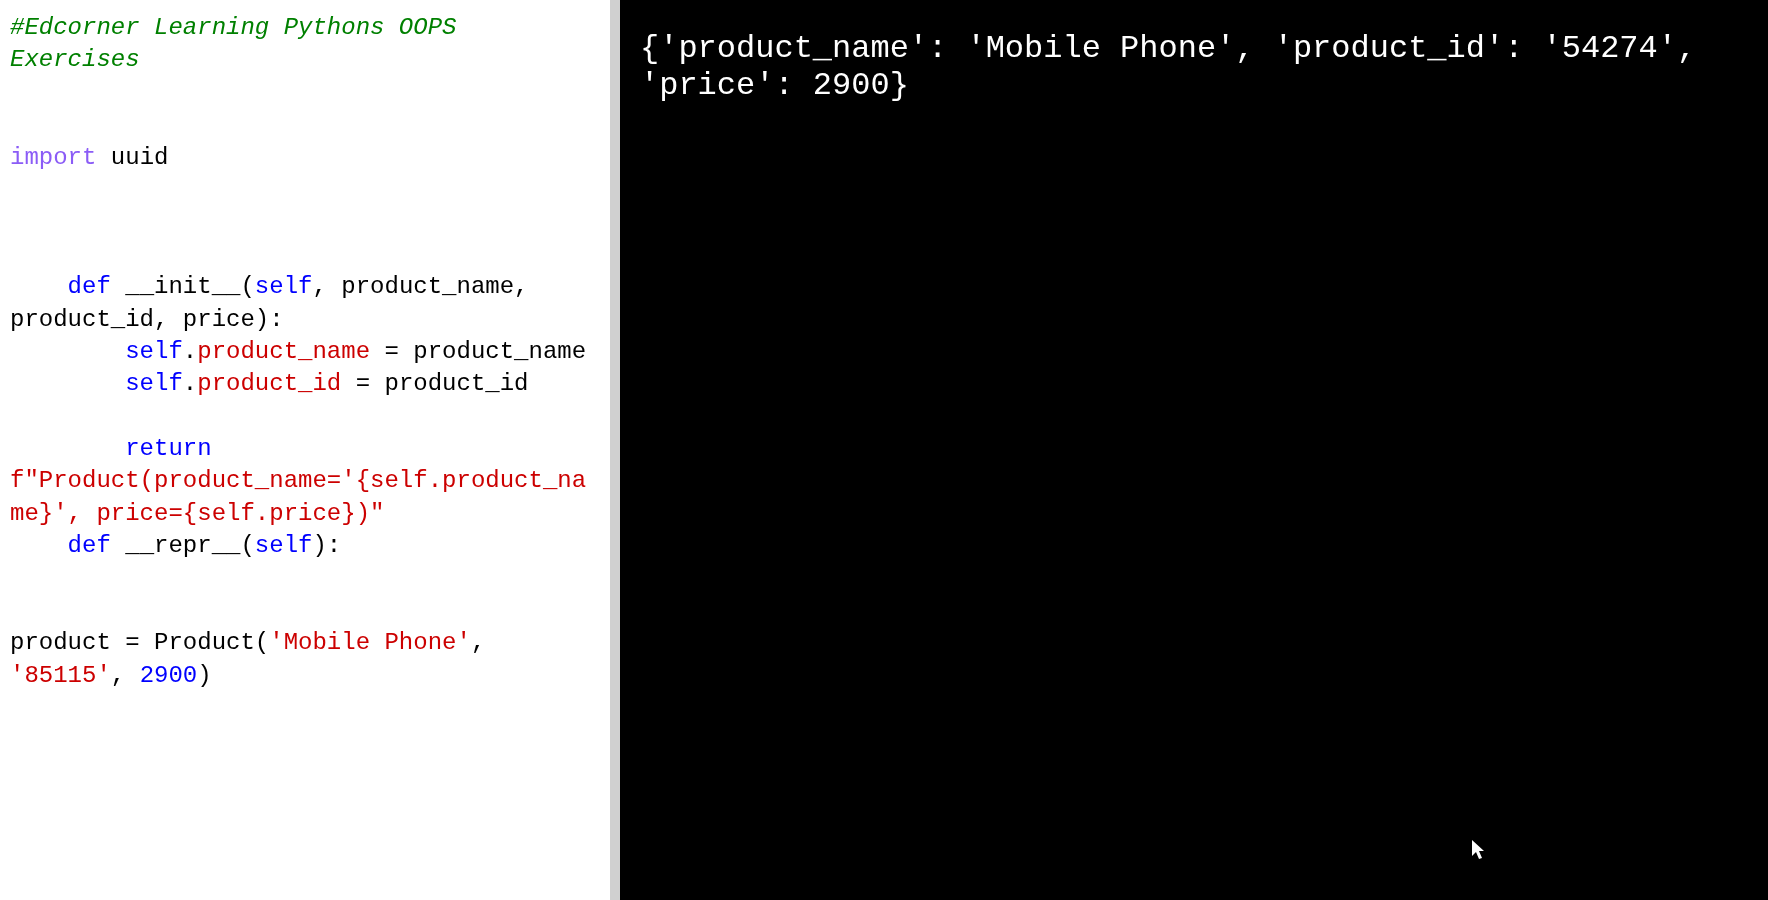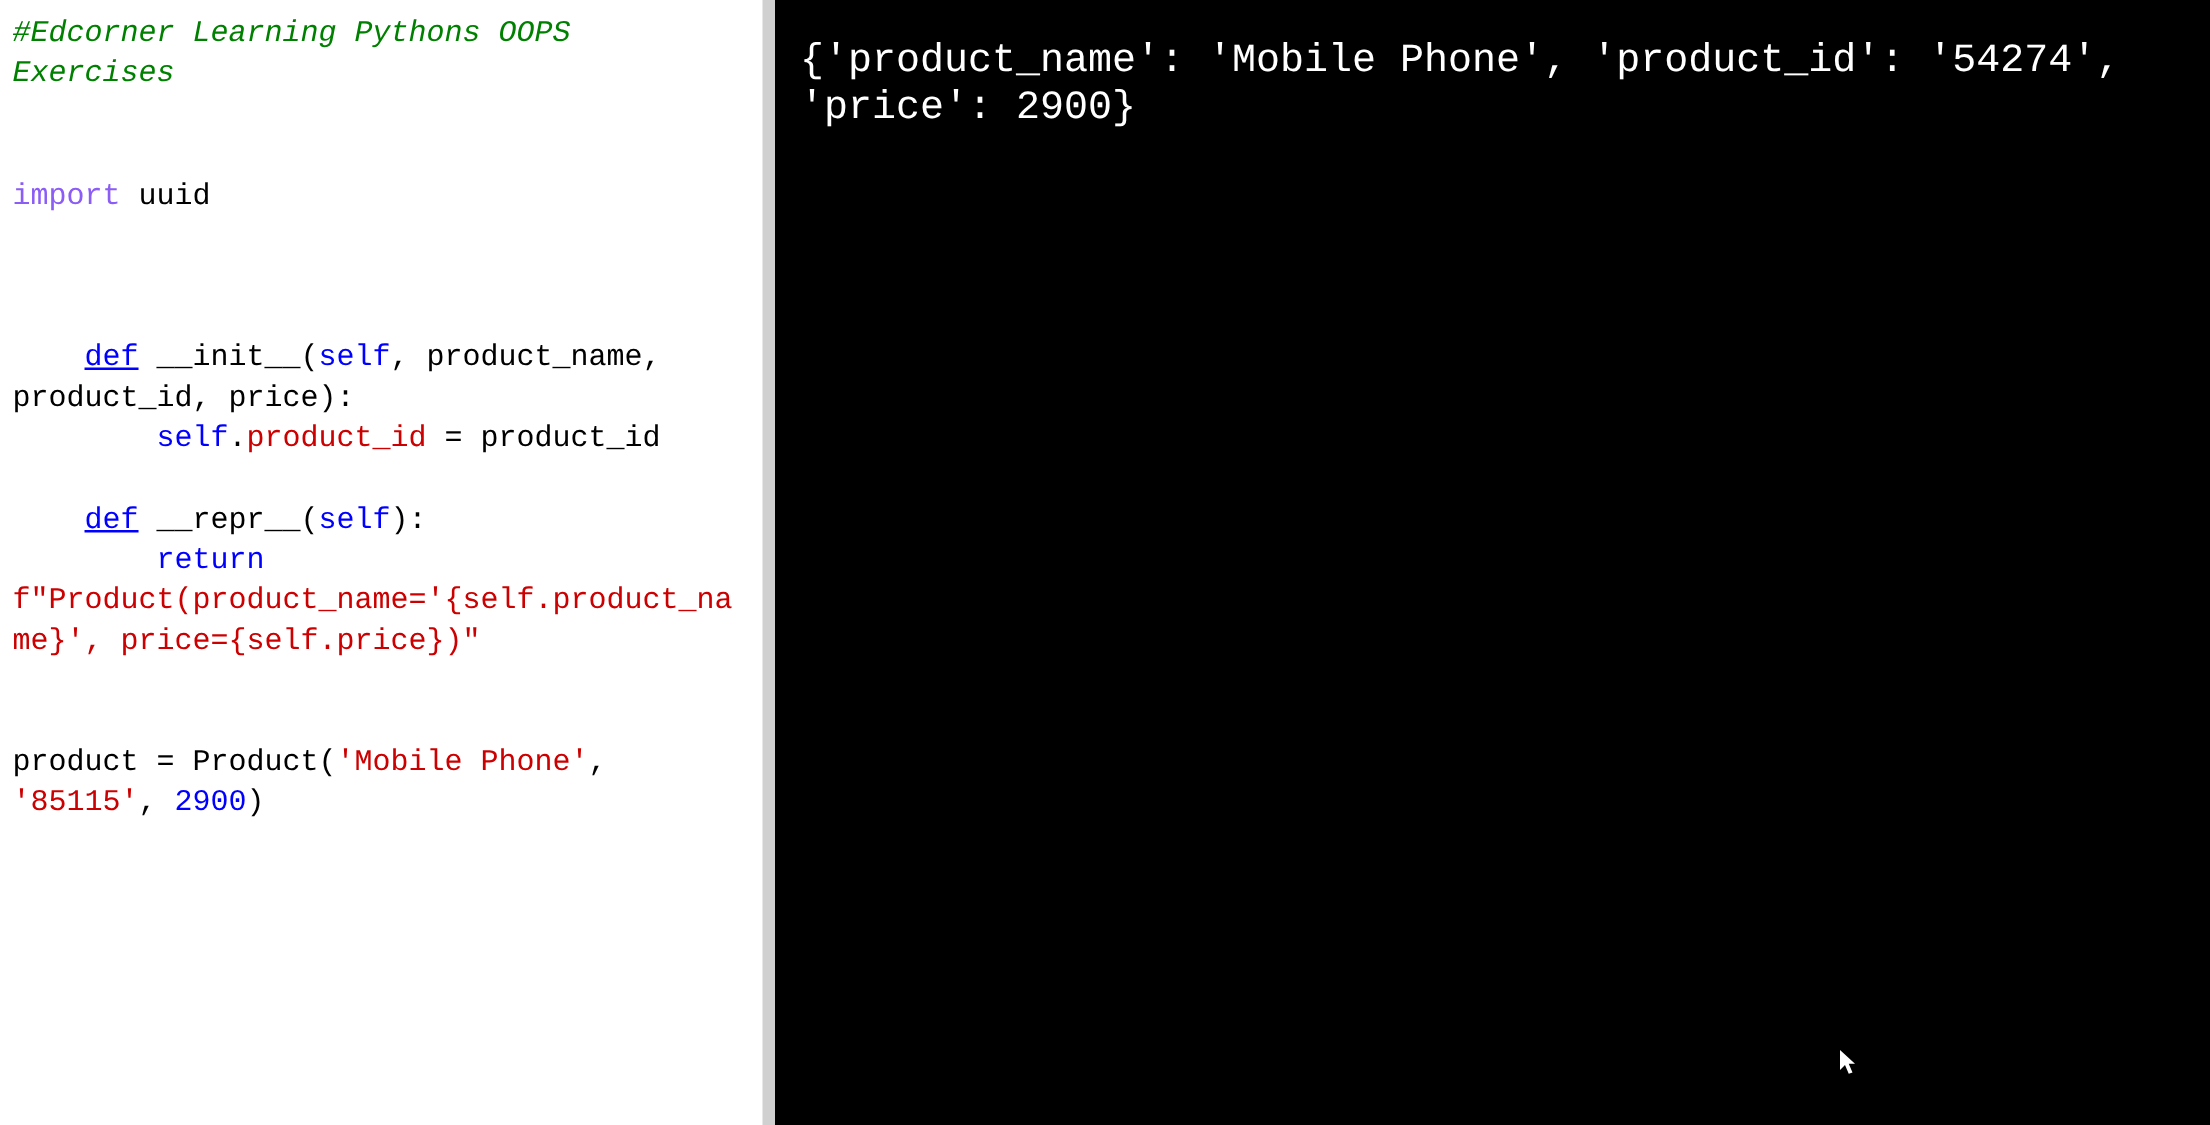--- a/index.html
+++ b/index.html
@@ -31,21 +31,21 @@
     }
     .code-line {
       white-space: pre-wrap;
       word-wrap: break-word;
       line-height: 1.35;
       color: #000000;
     }
     .comment { color: #008000; font-style: italic; margin-top: 32px; }
     .keyword-import { color: #8b5cf6; }
     .keyword-class { color: #ff0000; }
-    .keyword-def { color: #0000ff; text-decoration: underline; }
+    .keyword-def { color: #0000ff; }
     .keyword-return { color: #0000ff; }
     .keyword-self { color: #0000ff; }
     .attribute { color: #cc0000; }
     .string { color: #cc0000; }
     .number { color: #0000ff; }
     .default { color: #000000; }
     .output-text {
       white-space: pre-wrap;
       font-family: 'Consolas', 'Monaco', 'Courier New', monospace;
       font-size: 32px;
@@ -68,24 +68,25 @@
 
 <div class="editor-pane">
   <div class="code-line"><span class="comment">#Edcorner Learning Pythons OOPS Exercises</span></div>
   <div class="code-line">&nbsp;</div>
   <div class="code-line">&nbsp;</div>
   <div class="code-line"><span class="keyword-import">import</span><span class="default"> uuid</span></div>
   <div class="code-line">&nbsp;</div>
   <div class="code-line">&nbsp;</div>
   <div class="code-line">&nbsp;</div>
   <div class="code-line"><span>    </span><span class="keyword-def">def</span><span class="default"> __init__(</span><span class="keyword-self">self</span><span class="default">, product_name, product_id, price):</span></div>
+  <div class="code-line"><span>        </span><span class="keyword-self">self</span><span class="default">.</span><span class="attribute">product_name</span><span class="default"> = product_name</span></div>
   <div class="code-line"><span>        </span><span class="keyword-self">self</span><span class="default">.</span><span class="attribute">product_id</span><span class="default"> = product_id</span></div>
   <div class="code-line">&nbsp;</div>
+  <div class="code-line"><span>        </span><span class="keyword-return">return</span><span class="default"> </span><span class="string">f"Product(product_name='{self.product_name}', price={self.price})"</span></div>
   <div class="code-line"><span>    </span><span class="keyword-def">def</span><span class="default"> __repr__(</span><span class="keyword-self">self</span><span class="default">):</span></div>
-  <div class="code-line"><span>        </span><span class="keyword-return">return</span><span class="default"> </span><span class="string">f"Product(product_name='{self.product_name}', price={self.price})"</span></div>
   <div class="code-line">&nbsp;</div>
   <div class="code-line">&nbsp;</div>
   <div class="code-line"><span class="default">product = Product(</span><span class="string">'Mobile Phone'</span><span class="default">, </span><span class="string">'85115'</span><span class="default">, </span><span class="number">2900</span><span class="default">)</span></div>
 </div>
 
 <div class="output-pane">
   <div class="output-text">{'product_name': 'Mobile Phone', 'product_id': '54274', 'price': 2900}</div>
   <div class="cursor">
     <svg viewBox="0 0 16 20" width="16" height="20">
       <path d="M0,0 L0,16 L4,12 L7,19 L10,18 L7,11 L12,11 Z" fill="#ffffff"></path>

